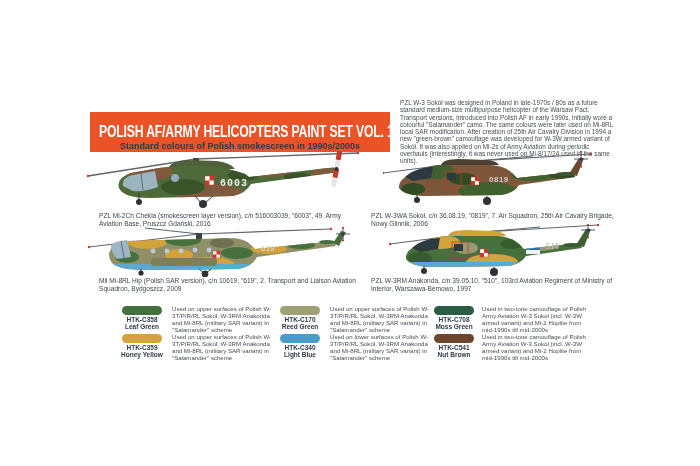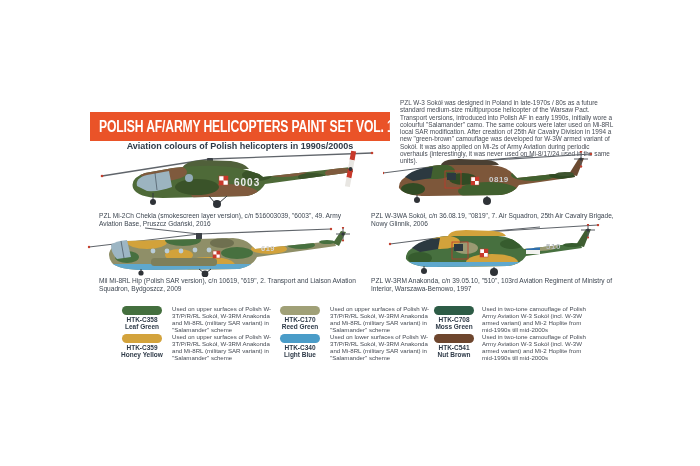--- a/index.html
+++ b/index.html
@@ -1,56 +1,56 @@
 <!DOCTYPE html>
 <html><head>
 <meta charset="utf-8">
 <style>
   html,body{margin:0;padding:0;background:#fff;}
   .page{position:relative;width:700px;height:466px;background:#ffffff;overflow:hidden;
         font-family:"Liberation Sans",sans-serif;color:#3d4651;}
-  .banner{position:absolute;left:90px;top:112px;width:300px;height:29px;
+  .banner{position:absolute;left:90px;top:112px;width:300px;height:40px;
           display:flex;align-items:center;padding-left:9px;box-sizing:border-box;}
   .banner span{color:#fff;font-weight:bold;font-size:16px;letter-spacing:-0.2px;
                white-space:nowrap;transform:scaleX(0.76);transform-origin:left center;}
   .subtitle{position:absolute;left:90px;top:141px;width:300px;text-align:center;
             font-size:9px;font-weight:700;color:#2e3b49;}
   .intro{position:absolute;left:400px;top:99px;width:214px;font-size:6.4px;
          line-height:7.3px;color:#474c55;text-align:left;}
   .heli{position:absolute;margin:0;padding:0;}
   .caption{position:absolute;font-size:6.6px;line-height:7.9px;color:#3d4651;}
   #cap-0{left:99px;top:212px;width:266px;}
   #cap-1{left:371px;top:212px;width:246px;}
   #cap-2{left:99px;top:277px;width:272px;}
   #cap-3{left:371px;top:277px;width:248px;}
-  #heli-0{left:97px;top:145px;}
+  #heli-0{left:83px;top:145px;font-family:Liberation Mono, monospace;}
   #heli-1{left:383px;top:151px;}
   #heli-2{left:87px;top:227px;}
-  #heli-3{left:388px;top:224px;}
+  #heli-3{left:388px;top:224px;font-family:Liberation Serif, serif;}
   .swatch{position:absolute;width:40px;height:9px;border-radius:5px;}
   .pcode{position:absolute;width:76px;text-align:center;font-size:6.5px;font-weight:600;color:#2e3a48;}
   .pname{position:absolute;width:76px;text-align:center;font-size:6.5px;font-weight:bold;color:#2e3a48;}
   .pusage{position:absolute;font-size:6.1px;line-height:7.1px;color:#474c55;}
   
   .c0{left:122px;} .c0l{left:104px;} .c0u{left:172px;width:100px;}
   .c1{left:280px;} .c1l{left:262px;} .c1u{left:330px;width:104px;}
   .c2{left:434px;} .c2l{left:416px;} .c2u{left:482px;width:108px;}
   .r0{top:306px;} .r0code{top:316px;} .r0name{top:323px;} .r0u{top:305px;}
   .r1{top:334px;} .r1code{top:344px;} .r1name{top:351px;} .r1u{top:333px;}
 </style>
 </head>
 <body>
 
 <div class="page">
 
   <div class="banner" style="background-color: rgb(234, 83, 40);">
     <span>POLISH AF/ARMY HELICOPTERS PAINT SET VOL. 1</span>
   </div>
 
-  <div class="subtitle">Aviation colours of Polish helicopters in 1990s/2000s</div>
+  <div class="subtitle">Standard colours of Polish smokescreen in 1990s/2000s</div>
 
   <div class="intro">PZL W-3 Sokół was designed in Poland in late-1970s / 80s as a future standard medium-size multipurpose helicopter of the Warsaw Pact. Transport versions, introduced into Polish AF in early 1990s, initially wore a colourful "Salamander" camo. The same colours were later used on Mi-8RL local SAR modification. After creation of 25th Air Cavalry Division in 1994 a new "green-brown" camouflage was developed for W-3W armed variant of Sokół. It was also applied on Mi-2s of Army Aviation during periodic overhauls (interestingly, it was never used on Mi-8/17/24 used in the same units).</div>
 
   <figure class="heli" id="heli-0">
     <svg width="280" height="66" viewBox="0 0 280 66">
       <defs>
         <clipPath id="mi2b">
           <path d="M36,43 Q33,33 48,28 L76,23 Q116,18 146,24 L162,29 L166,32 L254,22 L256,27 L168,39 Q163,48 150,51 L66,53 Q40,53 36,43 Z"></path>
         </clipPath>
       </defs>

